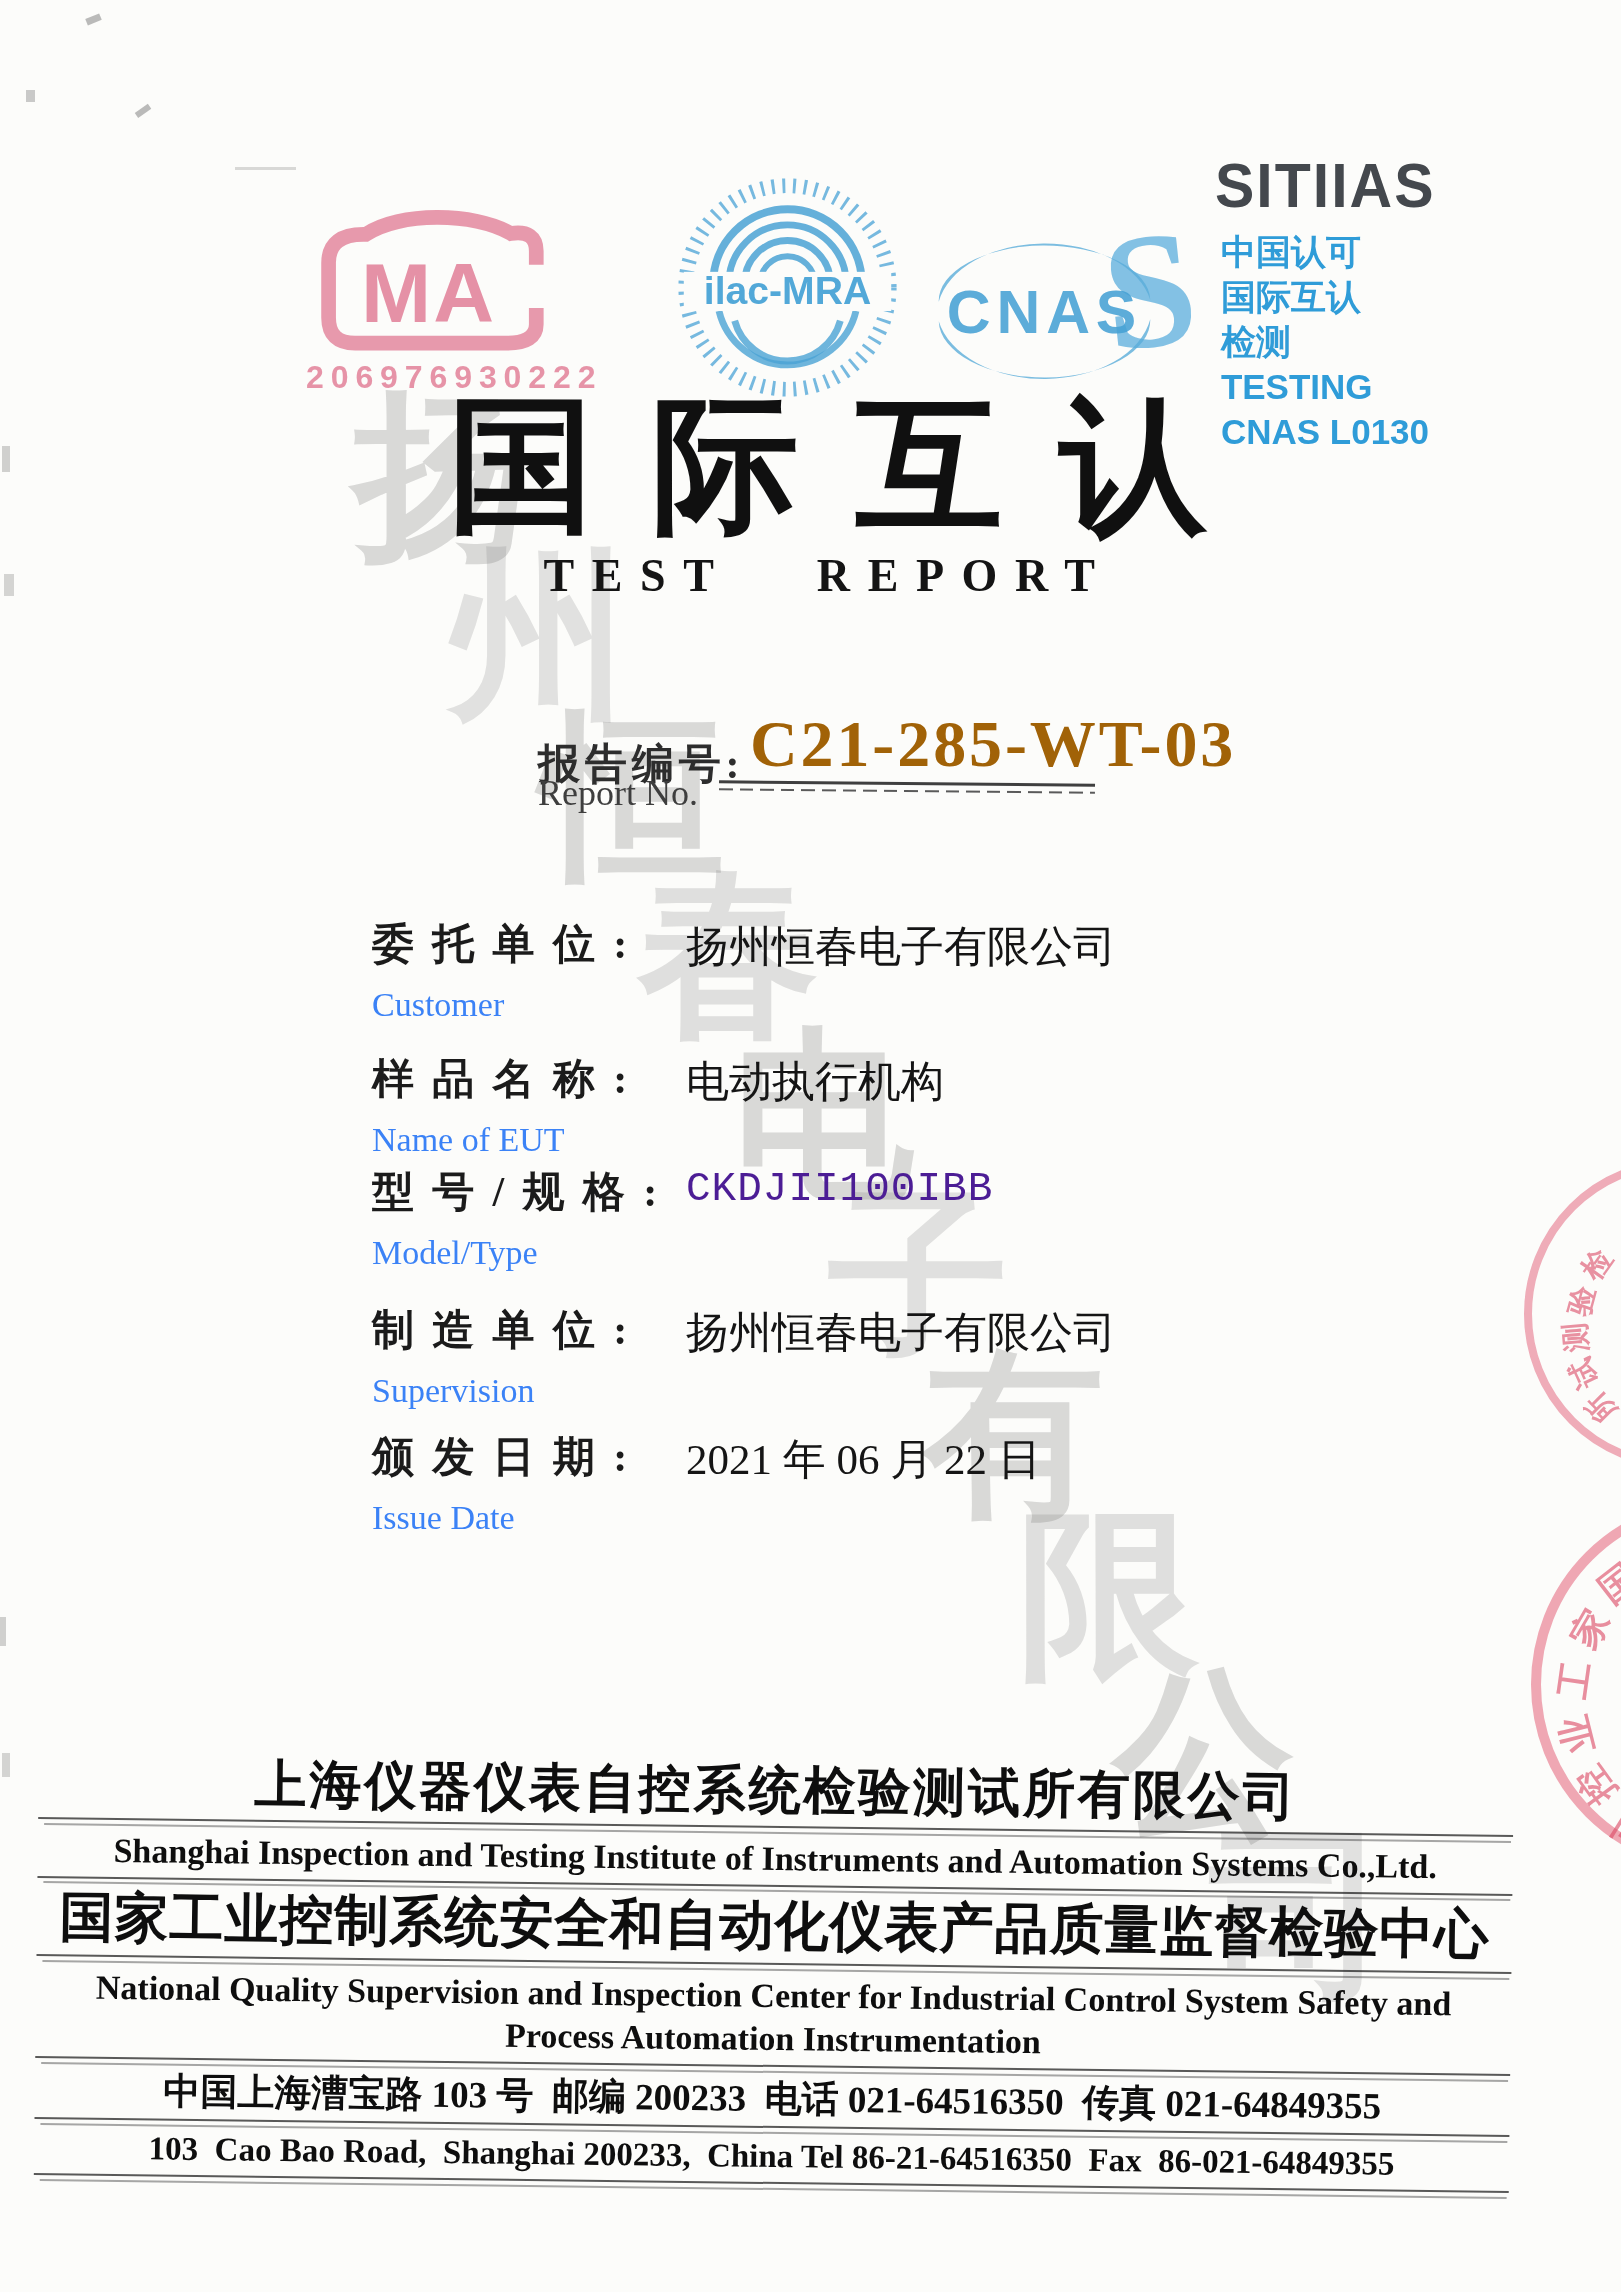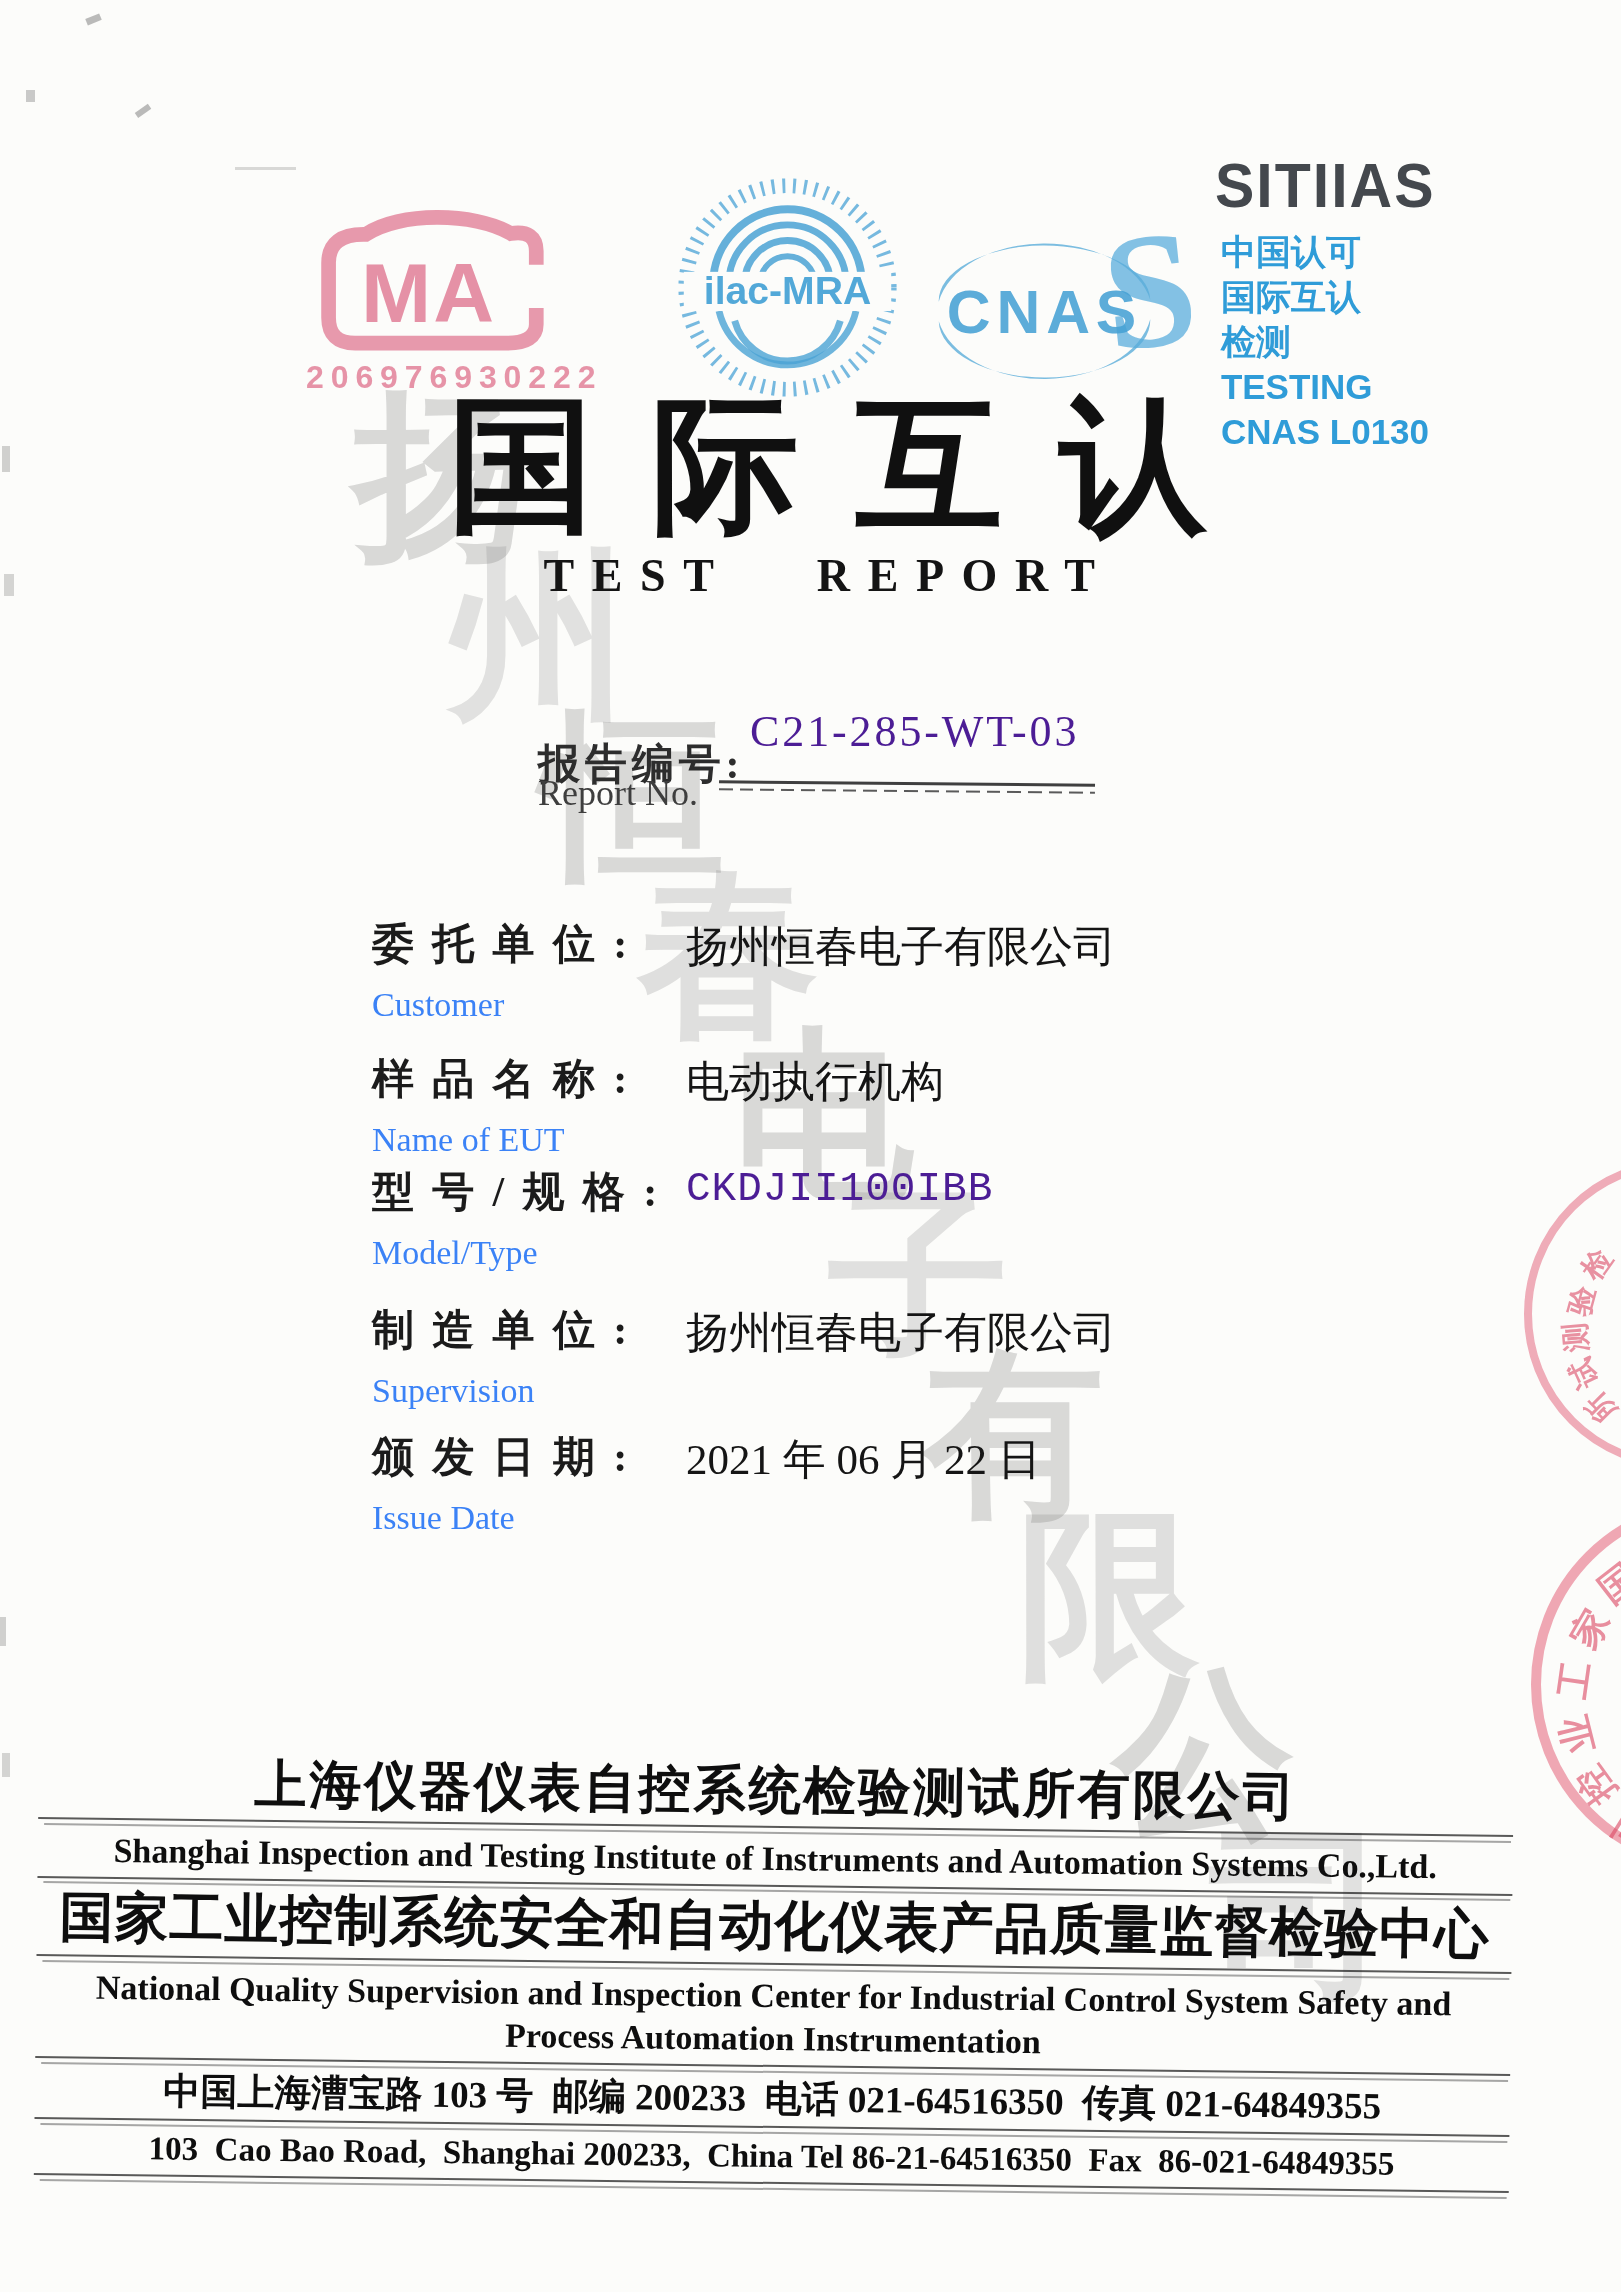--- a/index.html
+++ b/index.html
@@ -48,21 +48,21 @@
   .title-zh { top:390px; left:0; width:100%; text-align:center; box-sizing:border-box;
     padding-left:90px; font-size:147px; line-height:1.05; font-weight:700;
     letter-spacing:57px; color:#101010; z-index:2; }
   .title-en { top:549px; left:0; width:100%; text-align:center; box-sizing:border-box;
     padding-left:35px; font-size:46px; font-weight:700; letter-spacing:17.6px;
     word-spacing:57px; color:#141414; z-index:2; }
 
   
   .rn-label-zh { left:538px; top:736px; font-size:42px; font-weight:600; letter-spacing:4.9px; color:#2d2d2d; z-index:2;}
   .rn-label-en { left:538px; top:772px; font-size:36px; font-weight:500; color:#3e3e3e; z-index:2;}
-  .rn-value { left:750px; top:706px; font-size:44px; font-weight:400; letter-spacing:2.9px; color:#4c1d95; z-index:2;}
+  .rn-value { left:750px; top:706px; font-size:66px; font-weight:700; letter-spacing:2.9px; color:#a16207; z-index:2;}
   .rn-underline { left:719px; top:782px; width:376px; transform:rotate(0.5deg); z-index:2;}
   .rn-underline .l1 { height:2.9px; background:#3f3f3f; }
   .rn-underline .l2 { margin-top:4.9px; height:2px;
     background:repeating-linear-gradient(90deg,#5a5a5a 0 13.7px, transparent 13.7px 20.6px); }
 
   
   .field { position:absolute; left:372px; width:1029px; z-index:2; }
   .f-zh { font-size:42px; font-weight:600; letter-spacing:3.9px; color:#1b1b1b; white-space:pre-wrap; }
   .f-en { font-size:34px; font-weight:500; color:#3b82f6; margin-top:13.7px; }
   .f-value { position:absolute; left:314px; top:2px; width:588px; 

